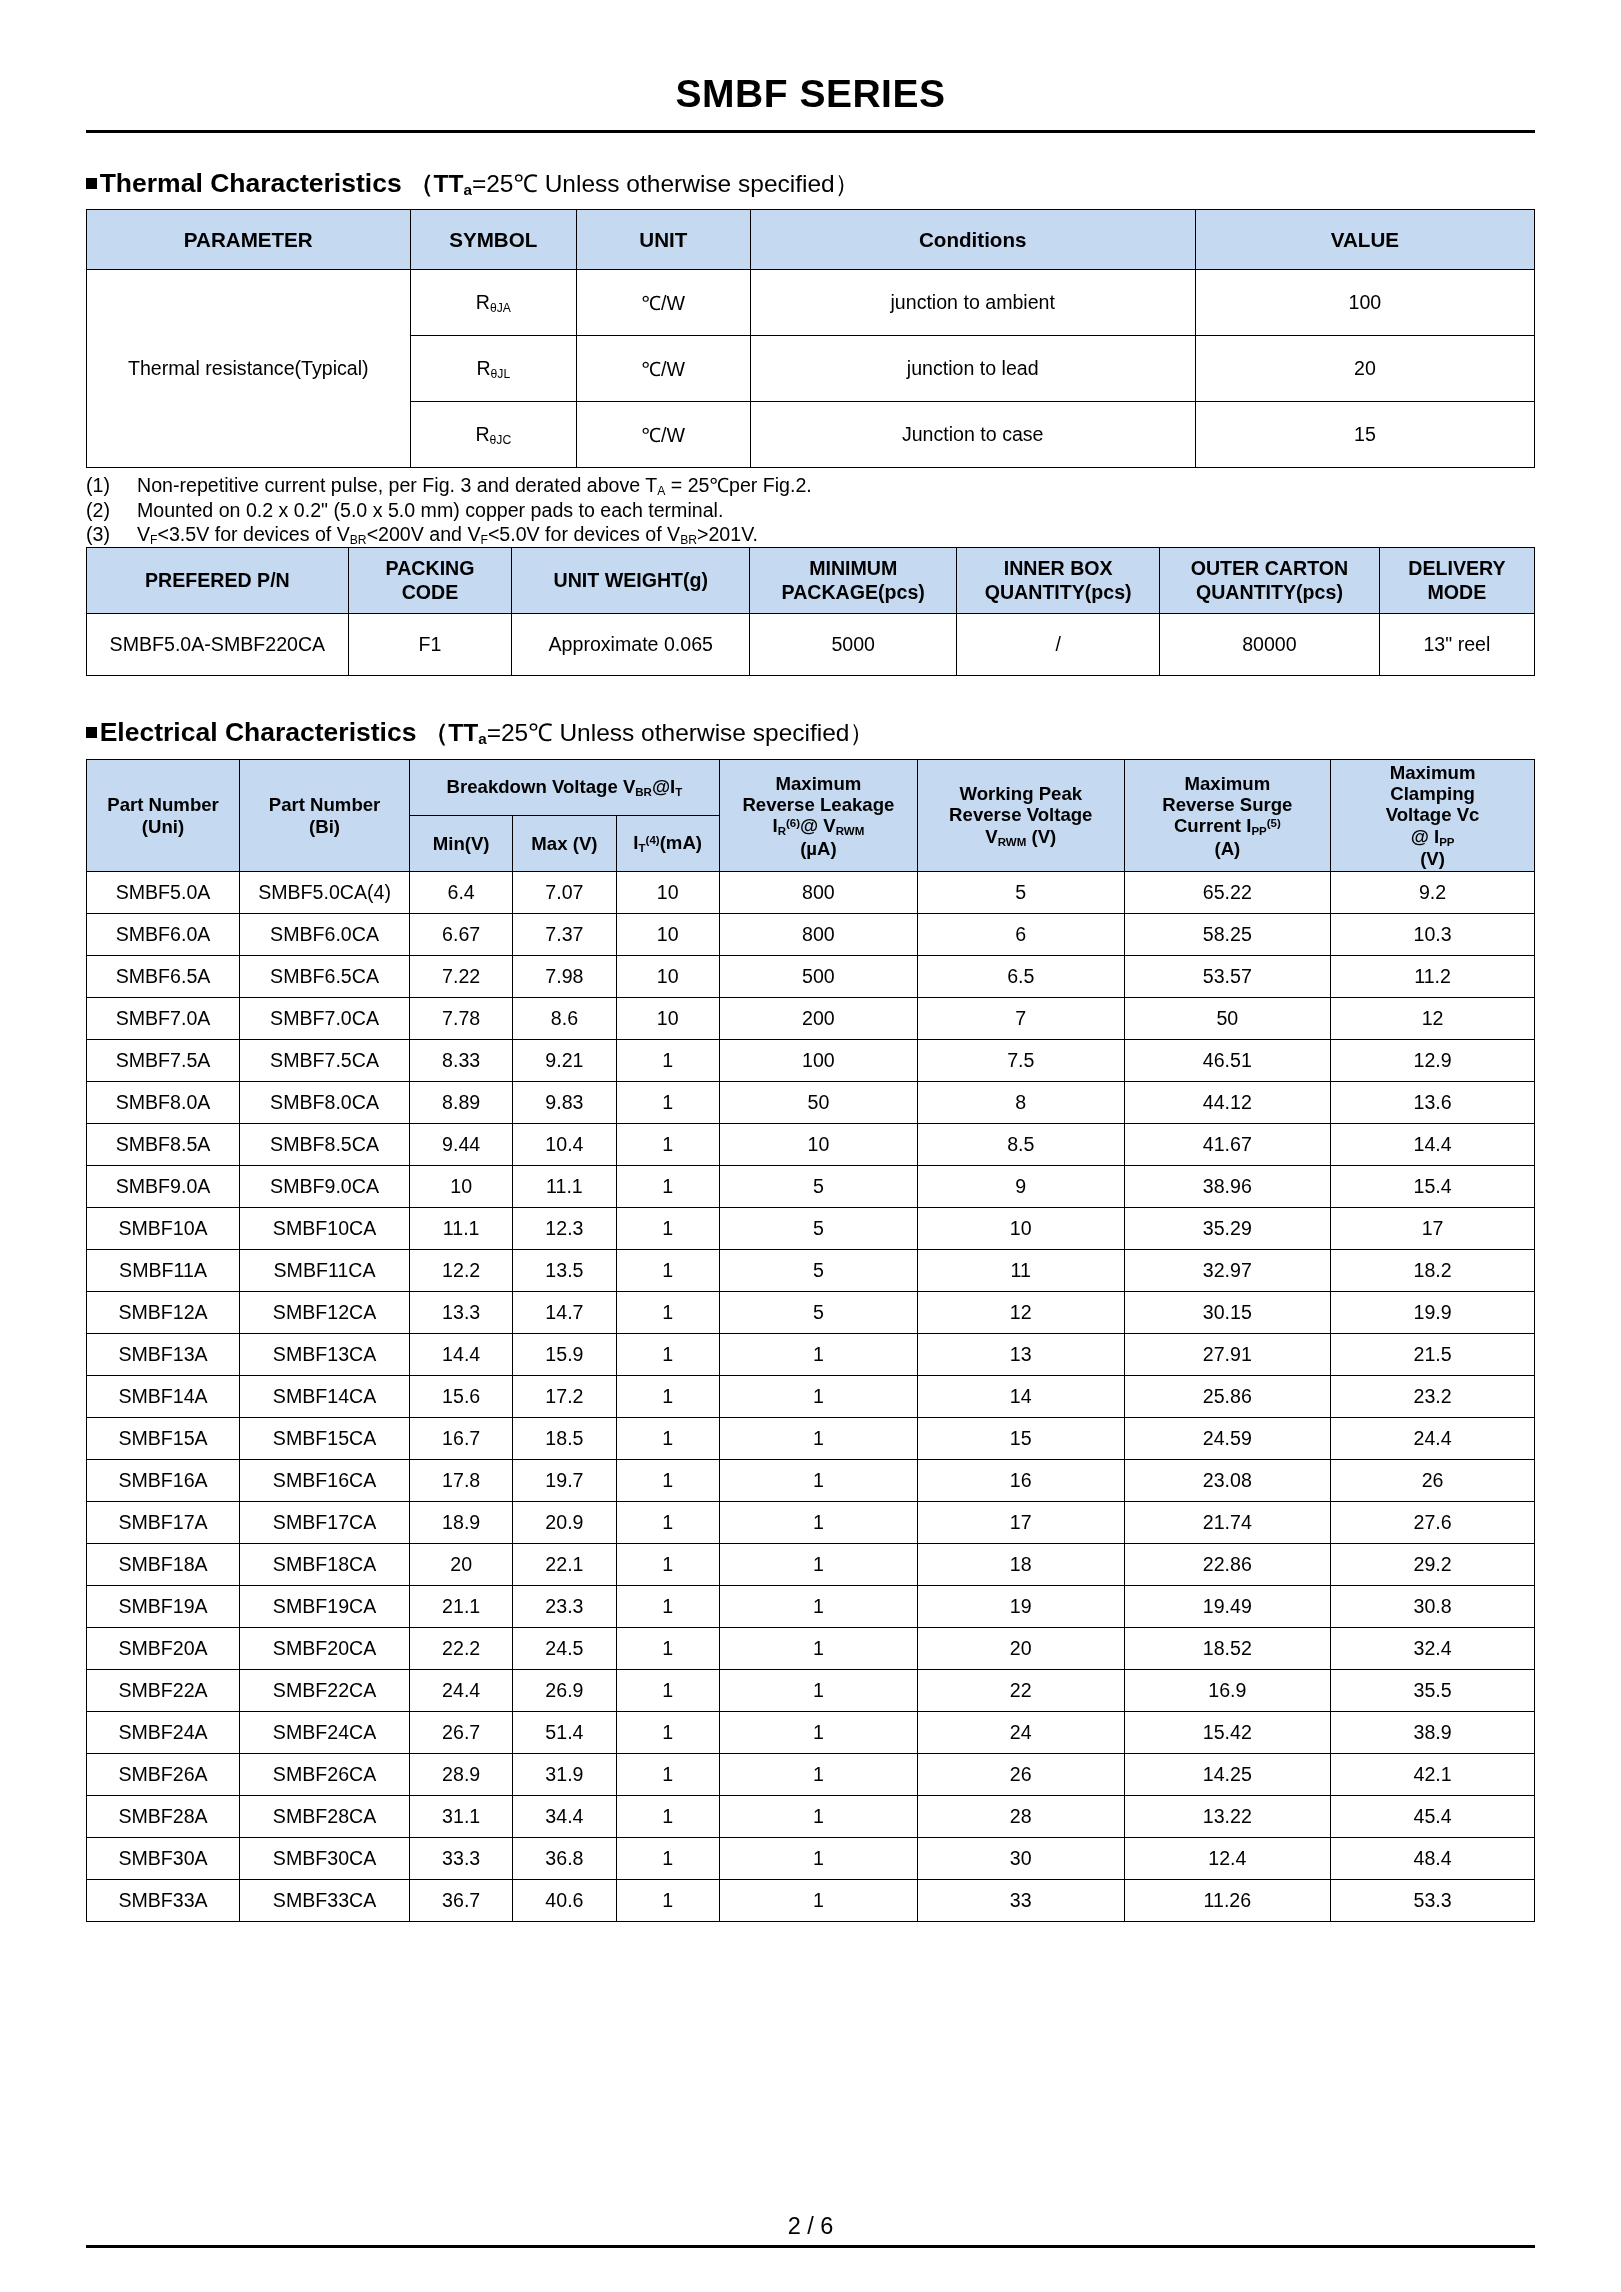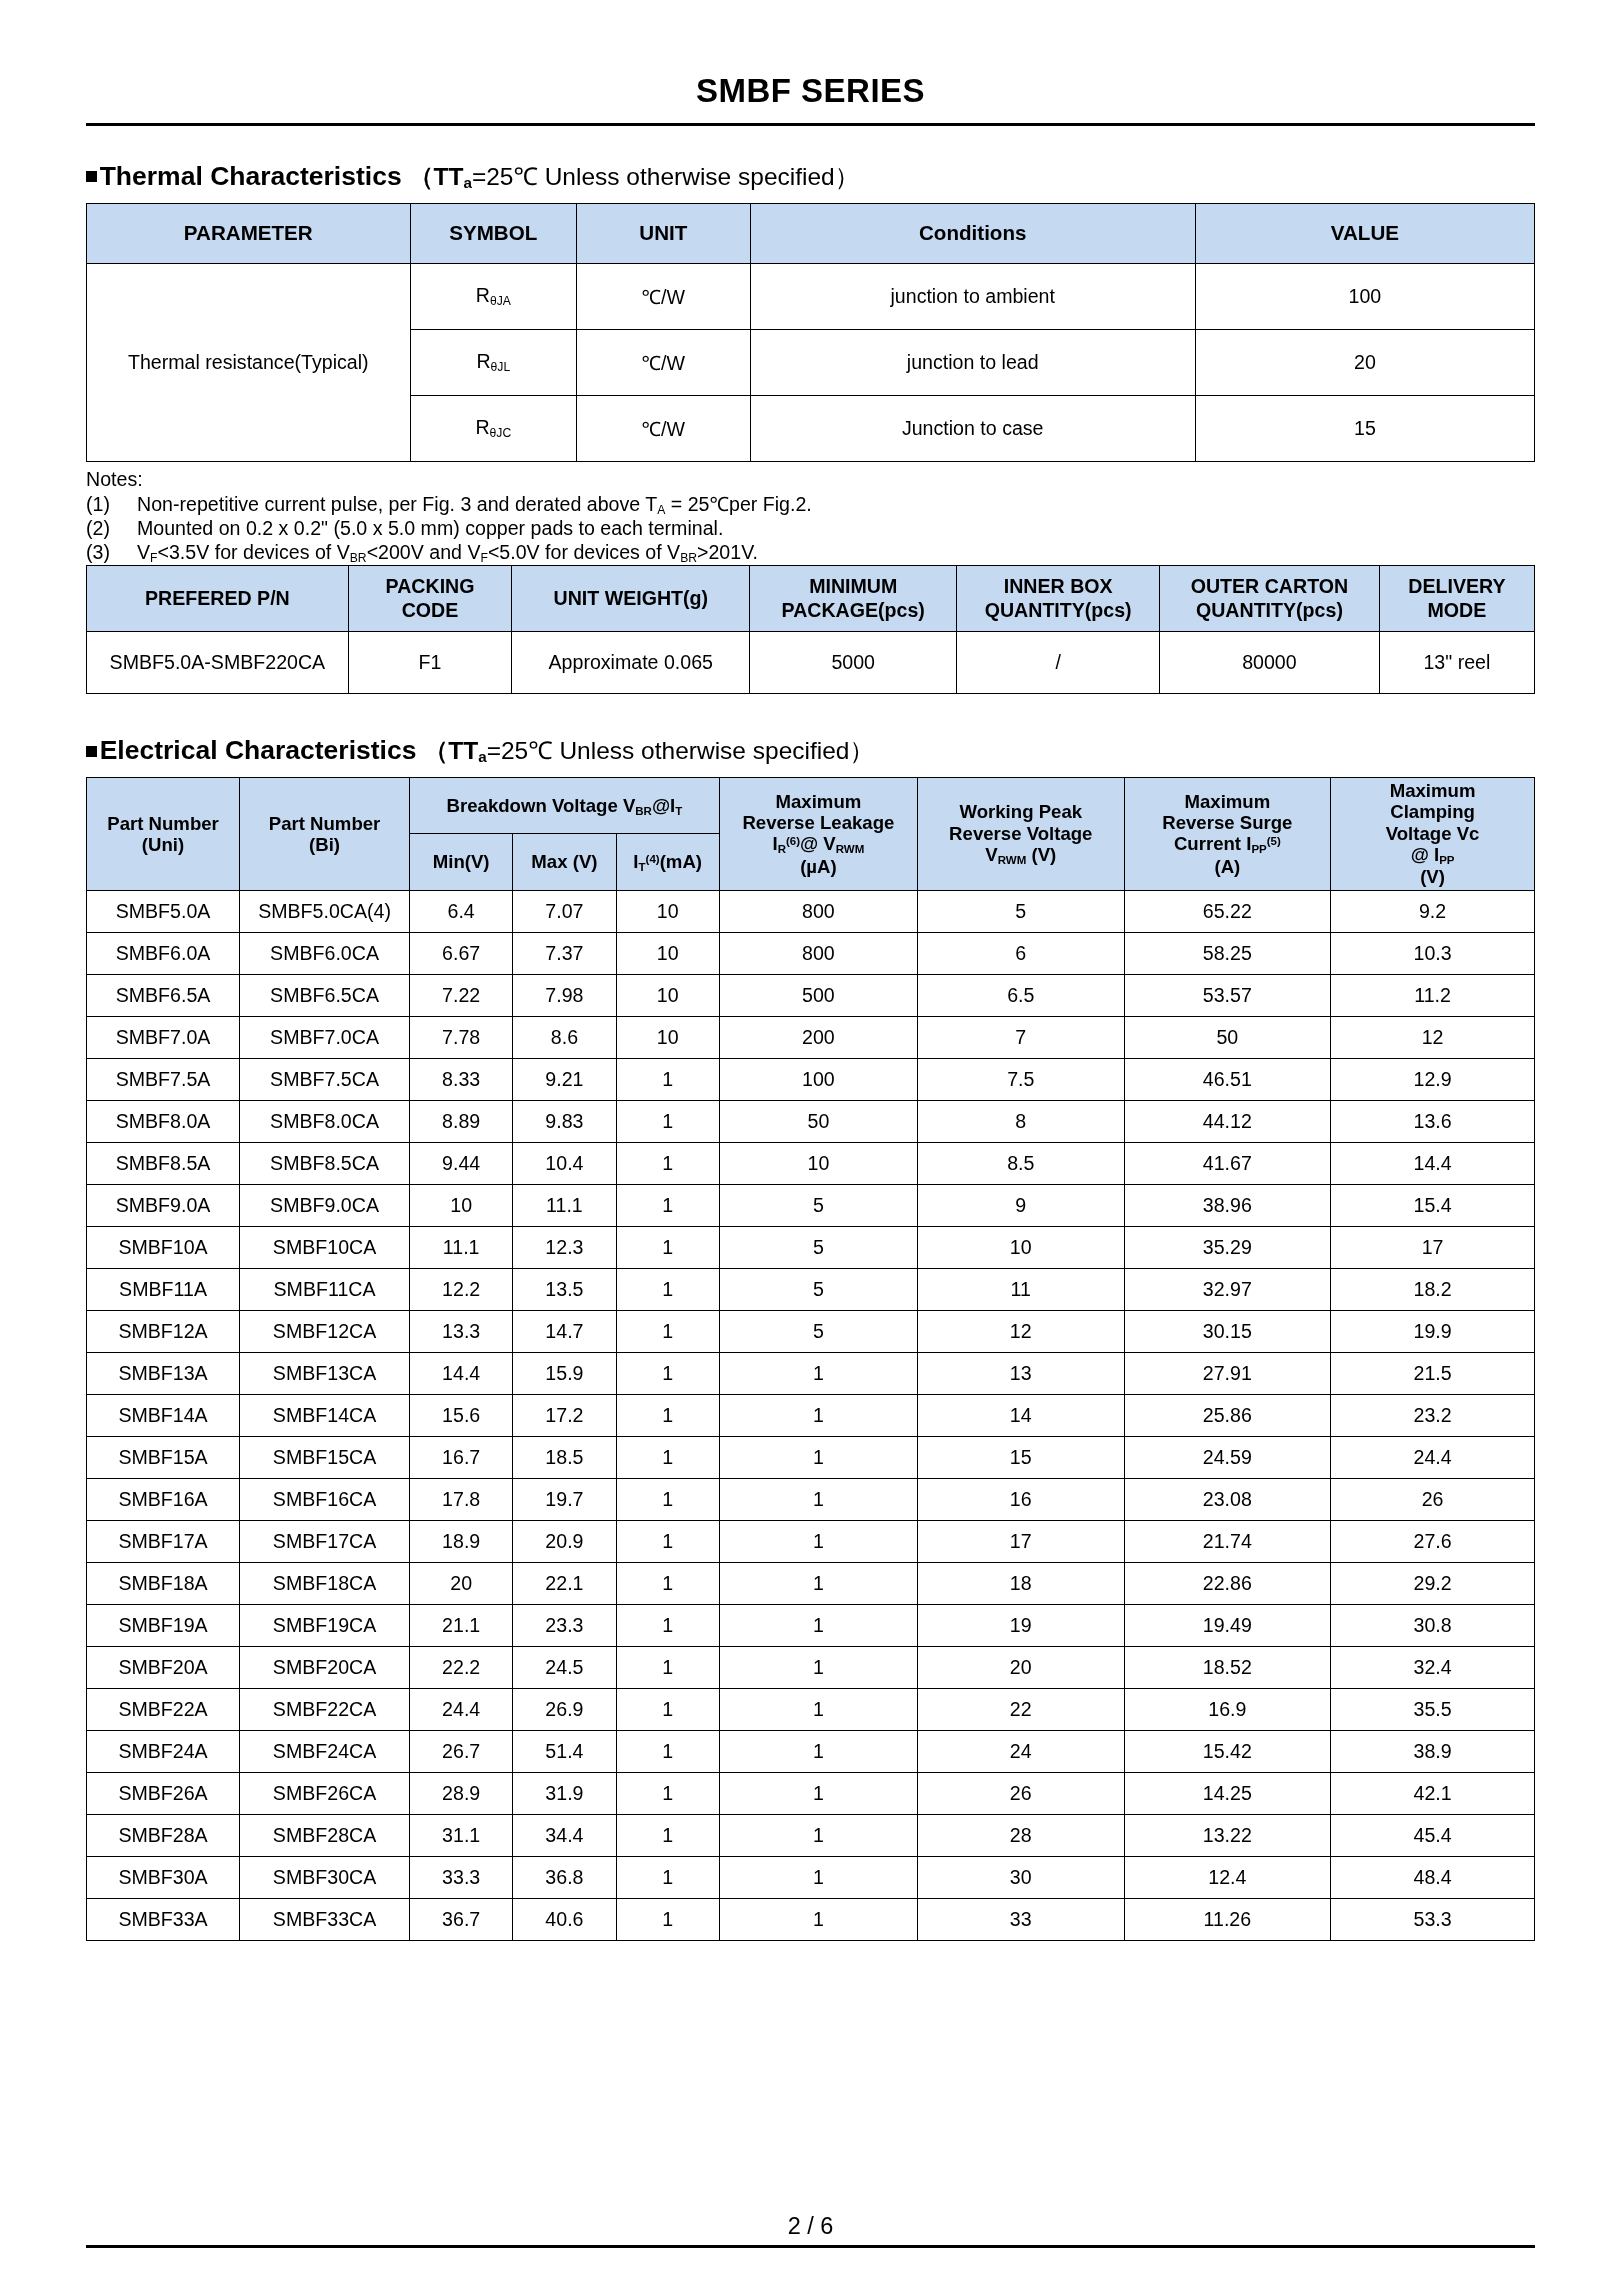--- a/index.html
+++ b/index.html
@@ -19,21 +19,21 @@
     position: relative;
     width: 1621px;
     height: 2293px;
     box-sizing: border-box;
     padding: 0 86px;
   }
 
   
   .doc-title {
     text-align: center;
-    font-size: 33px;
+    font-size: 39px;
     font-weight: bold;
     letter-spacing: 0.5px;
     padding-top: 73px;
     line-height: 1.1;
   }
   .rule-top {
     border-top: 3.9px solid #000;
     margin-top: 13.7px;
   }
 
@@ -170,21 +170,20 @@
       <tr>
         <td><span>R</span><sub>θJC</sub></td>
         <td>℃/W</td>
         <td>Junction to case</td>
         <td>15</td>
       </tr>
     </tbody>
   </table>
 
   <div class="notes">
-    <div class="notes-title">Notes:</div>
     <div class="note-row">
       <span class="note-num">(1)</span>
       <span class="note-txt">Non-repetitive current pulse, per Fig. 3 and derated above T<sub>A</sub> = 25℃per Fig.2.</span>
     </div>
     <div class="note-row">
       <span class="note-num">(2)</span>
       <span class="note-txt">Mounted on 0.2 x 0.2" (5.0 x 5.0 mm) copper pads to each terminal.</span>
     </div>
     <div class="note-row">
       <span class="note-num">(3)</span>

